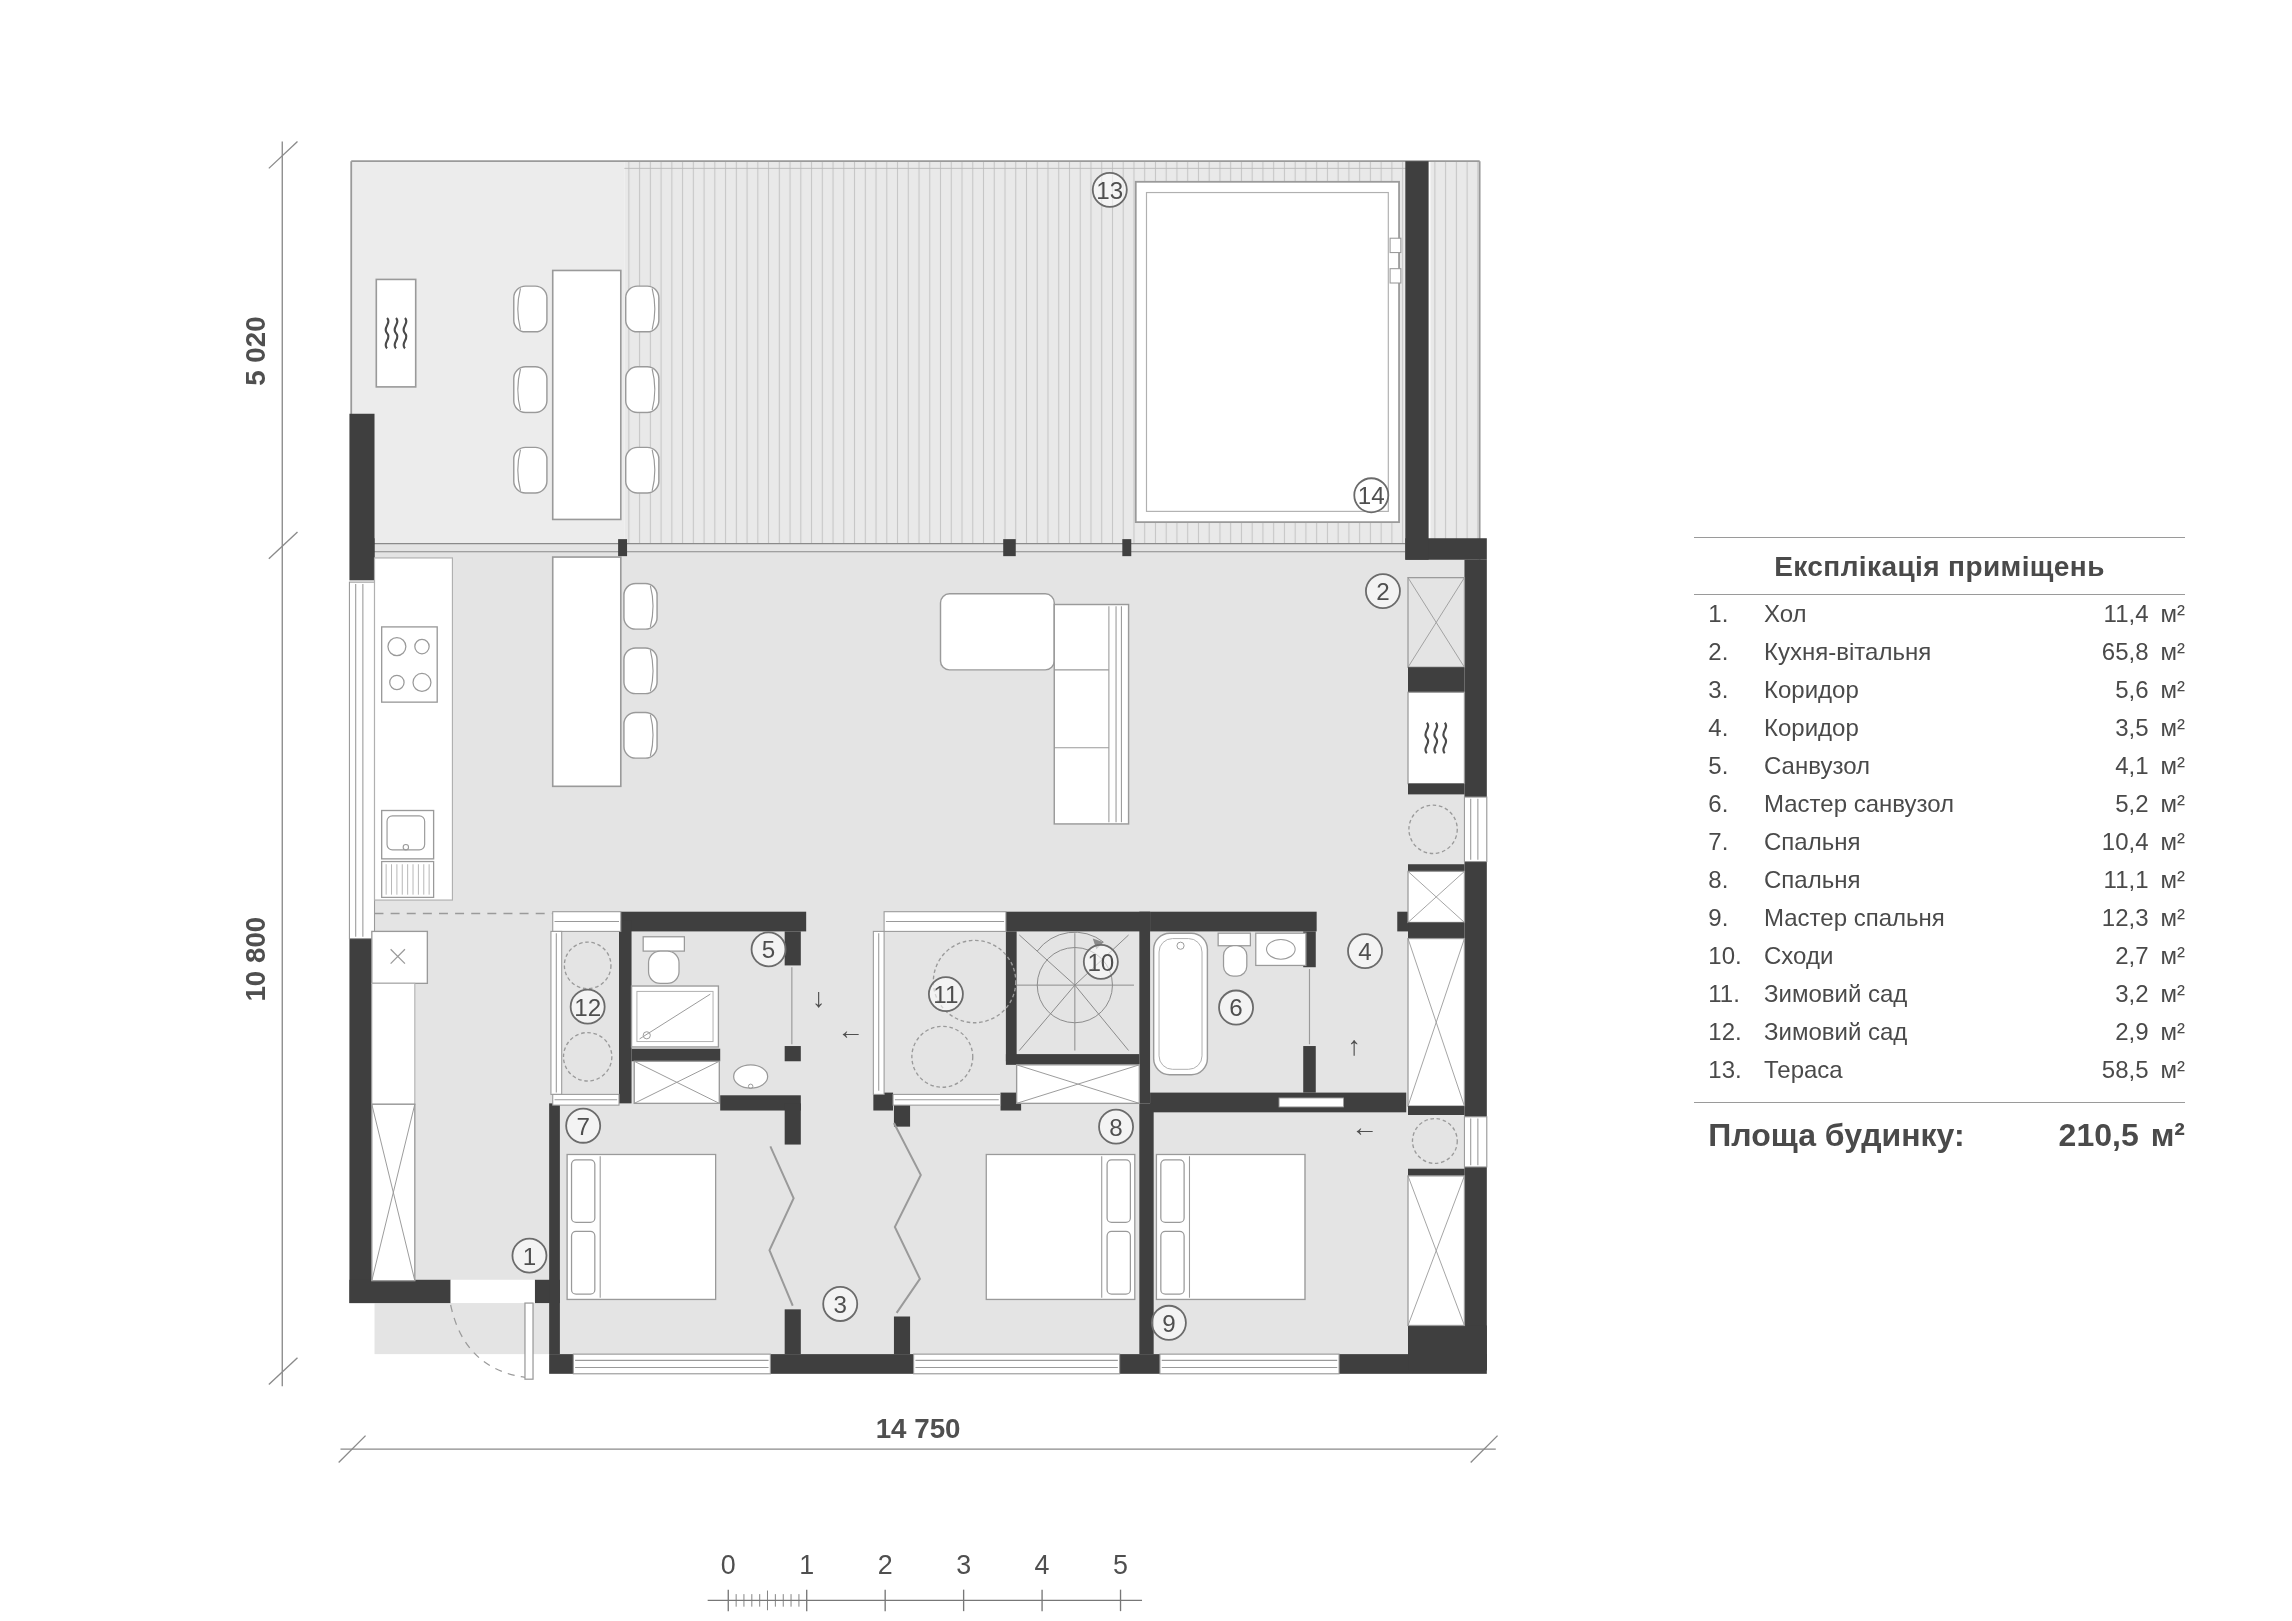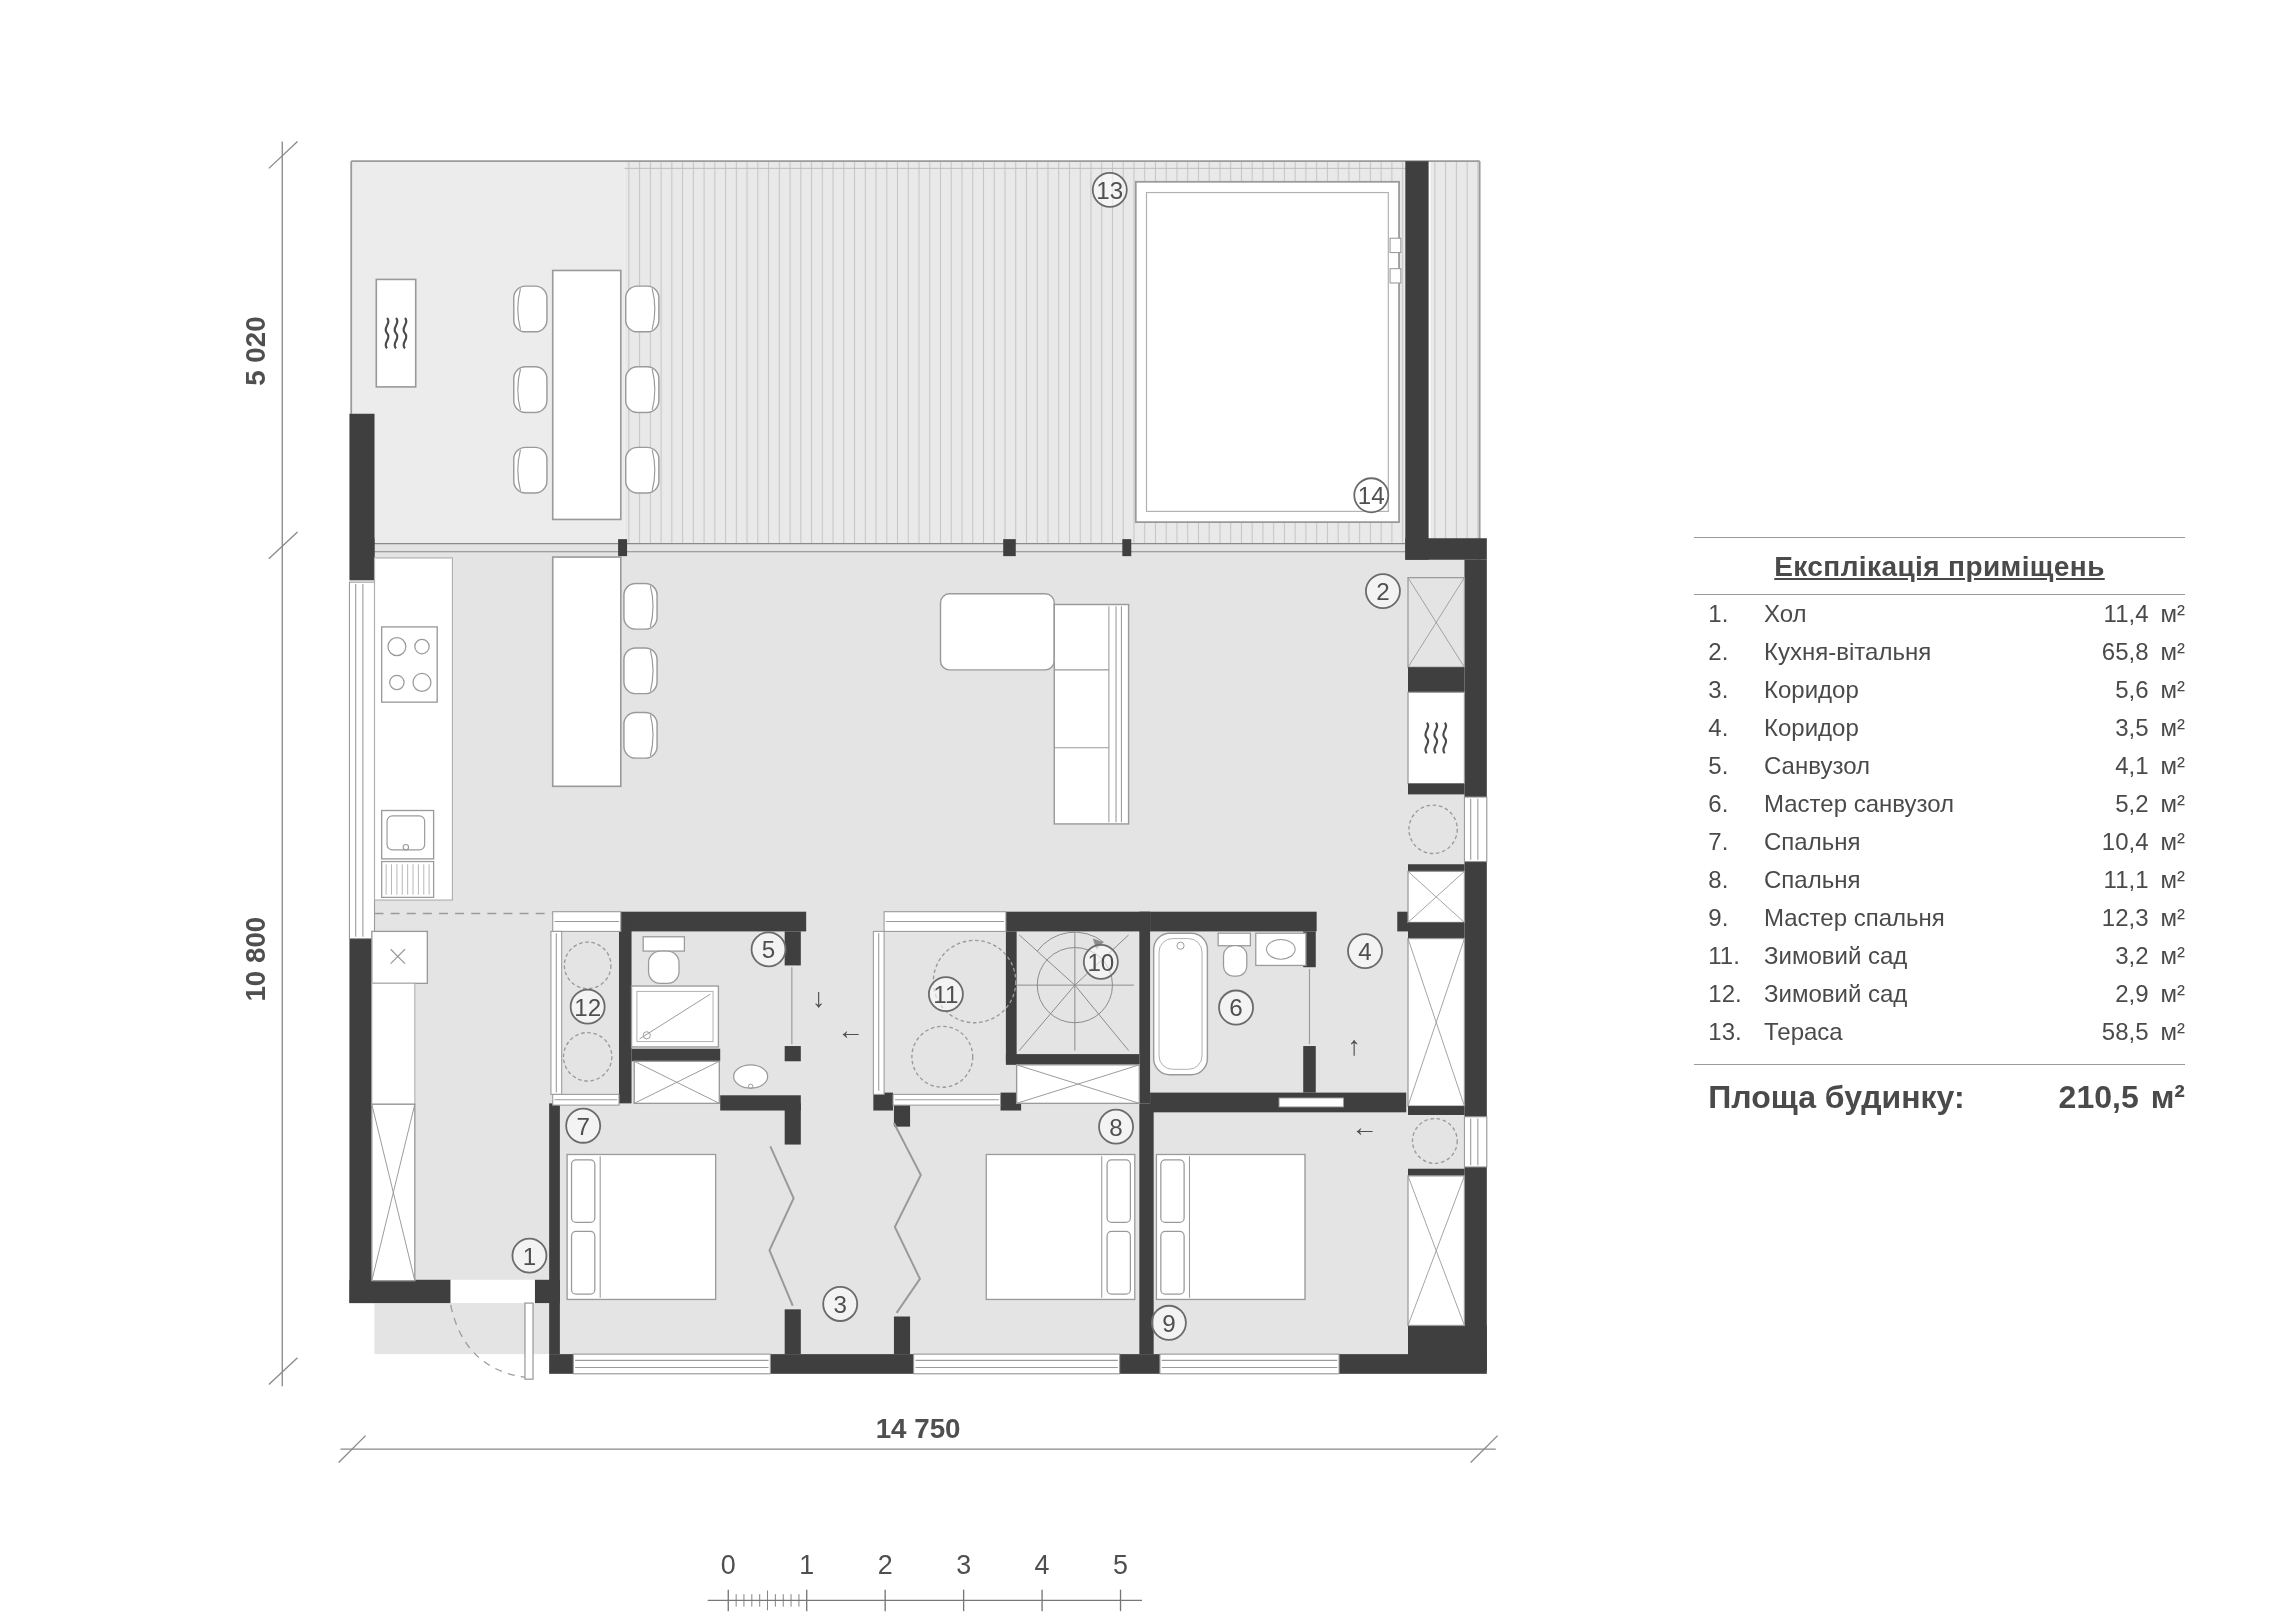--- a/index.html
+++ b/index.html
@@ -2,21 +2,21 @@
 <html style="font-size:14.3px"><head>
 <meta charset="utf-8">
 <style>
   html,body{margin:0;padding:0;background:#fff;}
   body{width:2293px;height:1621px;font-family:"Liberation Sans",sans-serif;}
   .stage{position:relative;width:2293px;height:1621px;background:#fff;overflow:hidden;}
   svg{position:absolute;left:0;top:0;}
   
   .legend{position:absolute;left:1694px;top:537px;width:491px;color:#4a4a4a;}
   .legend .rule{border-top:1.8px solid #9a9a9a;height:0;}
-  .legend .title{font-size:28px;font-weight:bold;text-align:center;padding:12.5px 0 11.6px 0;letter-spacing:0.4px;text-decoration:underline;}
+  .legend .title{font-size:28px;font-weight:bold;text-align:center;padding:12.5px 0 11.6px 0;letter-spacing:0.4px;}
   .lrow{display:flex;align-items:baseline;height:38px;font-size:24px;}
   .lrow .num{width:70px;padding-left:14.3px;box-sizing:border-box;}
   .lrow .nm{flex:1;}
   .lrow .ar{text-align:right;white-space:nowrap;}
   .rows{padding:5.4px 0 7.2px 0;}
   .total{display:flex;align-items:baseline;font-size:32px;font-weight:bold;padding:14.3px 0 0 14.3px;}
   .total .tl{flex:1;}
   .u{margin-left:12px;}
   text{fill:#4f4f4f;}
 </style>
@@ -539,20 +539,25 @@
           <span class="num">8.</span>
           <span class="nm">Спальня</span>
           <span class="ar"><span>11,1</span><span class="u">м²</span></span>
         </div>
     <div class="lrow">
           <span class="num">9.</span>
           <span class="nm">Мастер спальня</span>
           <span class="ar"><span>12,3</span><span class="u">м²</span></span>
         </div>
     <div class="lrow">
+          <span class="num">10.</span>
+          <span class="nm">Сходи</span>
+          <span class="ar"><span>2,7</span><span class="u">м²</span></span>
+        </div>
+    <div class="lrow">
           <span class="num">11.</span>
           <span class="nm">Зимовий сад</span>
           <span class="ar"><span>3,2</span><span class="u">м²</span></span>
         </div>
     <div class="lrow">
           <span class="num">12.</span>
           <span class="nm">Зимовий сад</span>
           <span class="ar"><span>2,9</span><span class="u">м²</span></span>
         </div>
     <div class="lrow">

